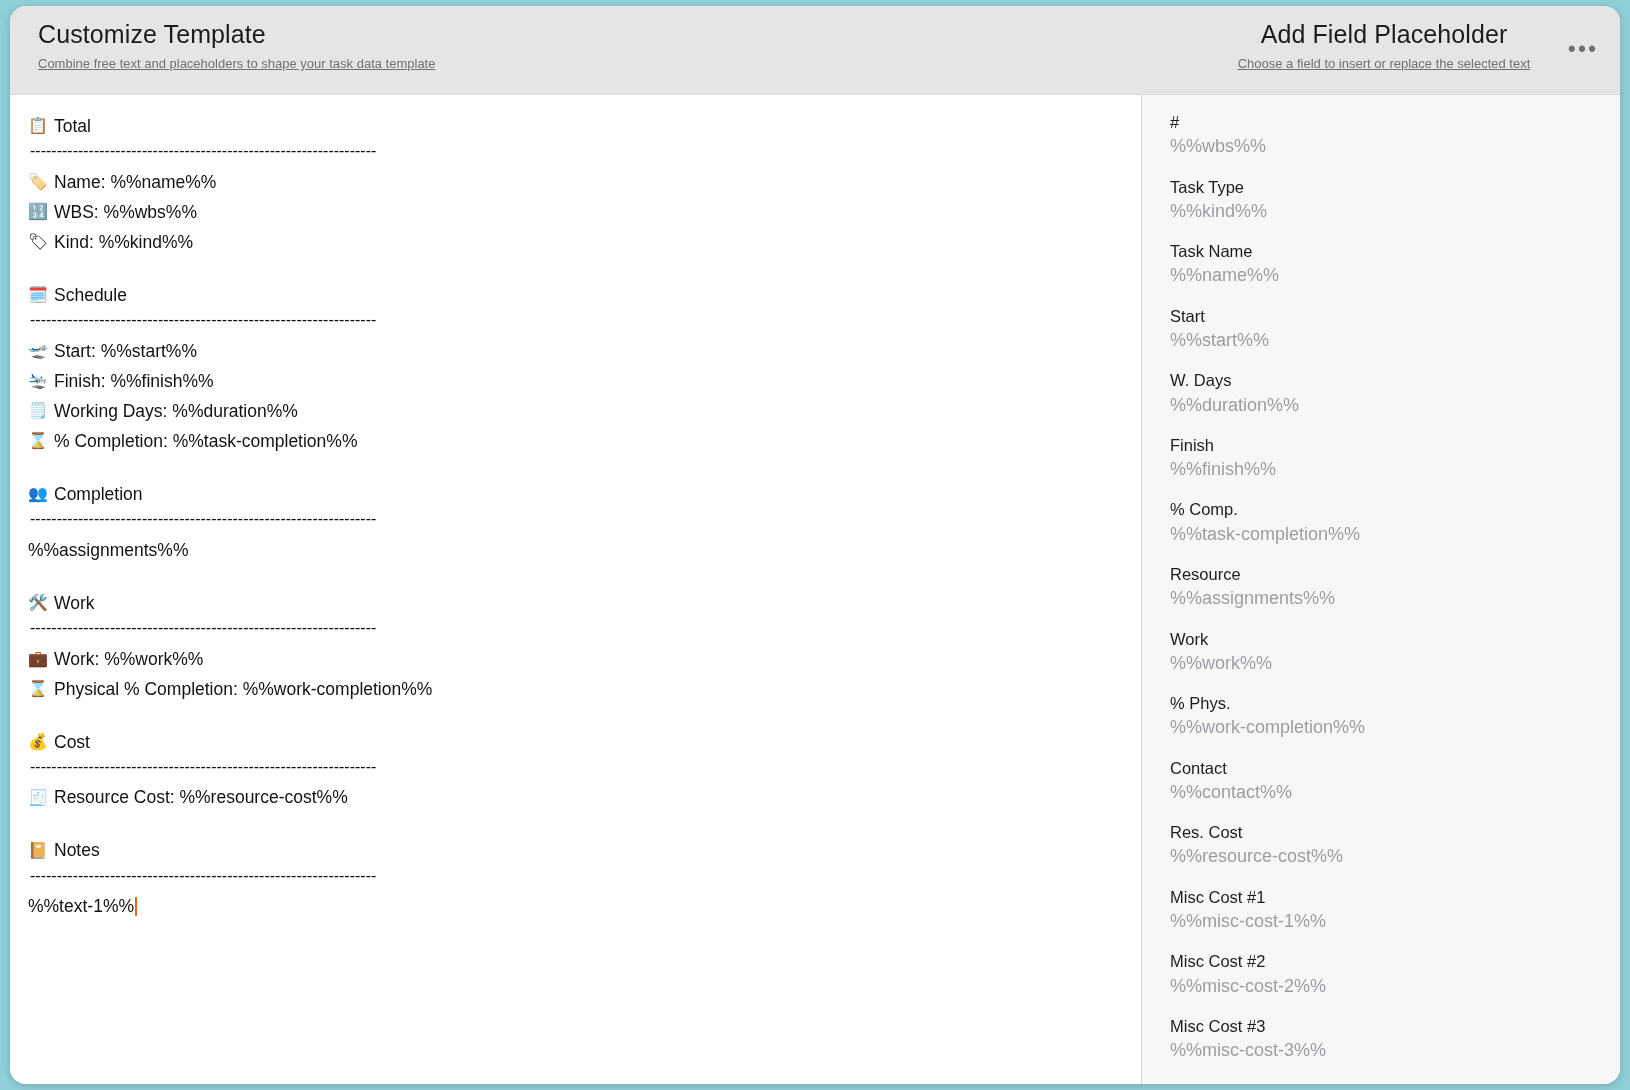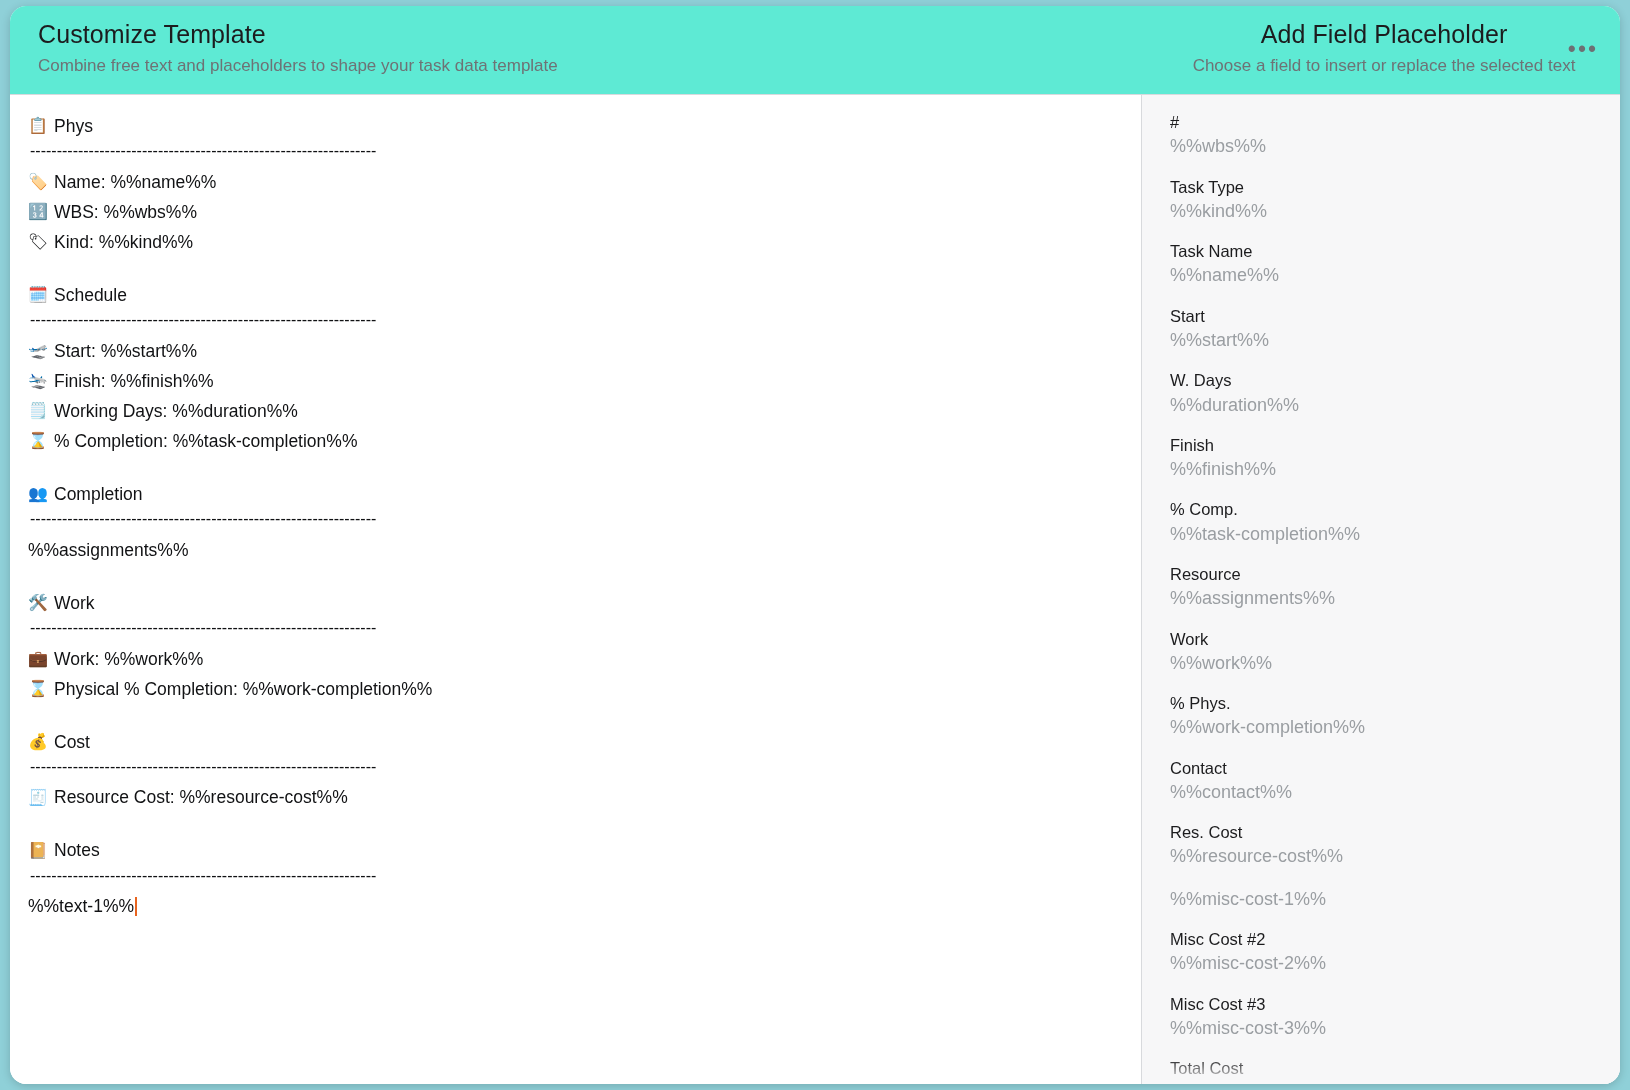--- a/index.html
+++ b/index.html
@@ -20,21 +20,21 @@
     background: #ffffff;
     border-radius: 16px;
     overflow: hidden;
     display: flex;
     flex-direction: column;
     box-shadow: 0 2px 10px rgba(0,0,0,0.18);
   }
   
   .header {
     height: 88px;
-    background: #5eead4;
+    background: #e5e5e5;
     border-bottom: 1px solid #d8dadd;
     display: flex;
     flex-direction: row;
     align-items: stretch;
     flex: 0 0 auto;
   }
   .header-left {
     width: 1132px;
     padding: 14px 0 0 28px;
     box-sizing: border-box;
@@ -46,22 +46,23 @@
     position: relative;
     text-align: center;
   }
   .h-title {
     font-size: 25px;
     color: #1c1c1e;
     letter-spacing: 0.1px;
   }
   .h-sub {
     margin-top: 7px;
-    font-size: 17px;
+    font-size: 13px;
     color: #6e7275;
+    text-decoration: underline;
   }
   .dots {
     position: absolute;
     right: 22px;
     top: 32px;
     font-size: 23px;
     color: #6d7073;
     letter-spacing: 2px;
     line-height: 1;
     cursor: pointer;
@@ -162,21 +163,21 @@
     </div>
     <div class="header-right">
       <div class="h-title">Add Field Placeholder</div>
       <div class="h-sub">Choose a field to insert or replace the selected text</div>
       <div class="dots">•••</div>
     </div>
   </div>
 
   <div class="body">
     <div class="editor" id="editor">
-        <div class="line"><span class="emoji">📋</span><span>Phys</span></div>
+        <div class="line"><span class="emoji">📋</span><span>Total</span></div>
         <div class="sep">-----------------------------------------------------------------</div>
         <div class="line"><span class="emoji">🏷️</span><span>Name: %%name%%</span></div>
         <div class="line"><span class="emoji">🔢</span><span>WBS: %%wbs%%</span></div>
         <div class="line"><span class="emoji">🏷</span><span>Kind: %%kind%%</span></div>
         <div class="blank"></div>
         <div class="line group-head"><span class="emoji">🗓️</span><span>Schedule</span></div>
         <div class="sep">-----------------------------------------------------------------</div>
         <div class="line"><span class="emoji">🛫</span><span>Start: %%start%%</span></div>
         <div class="line"><span class="emoji">🛬</span><span>Finish: %%finish%%</span></div>
         <div class="line"><span class="emoji">🗒️</span><span>Working Days: %%duration%%</span></div>
@@ -243,20 +244,21 @@
         </div>
         <div class="field">
           <div class="field-label">Contact</div>
           <div class="field-ph">%%contact%%</div>
         </div>
         <div class="field">
           <div class="field-label">Res. Cost</div>
           <div class="field-ph">%%resource-cost%%</div>
         </div>
         <div class="field">
+          <div class="field-label">Misc Cost #1</div>
           <div class="field-ph">%%misc-cost-1%%</div>
         </div>
         <div class="field">
           <div class="field-label">Misc Cost #2</div>
           <div class="field-ph">%%misc-cost-2%%</div>
         </div>
         <div class="field">
           <div class="field-label">Misc Cost #3</div>
           <div class="field-ph">%%misc-cost-3%%</div>
         </div>

